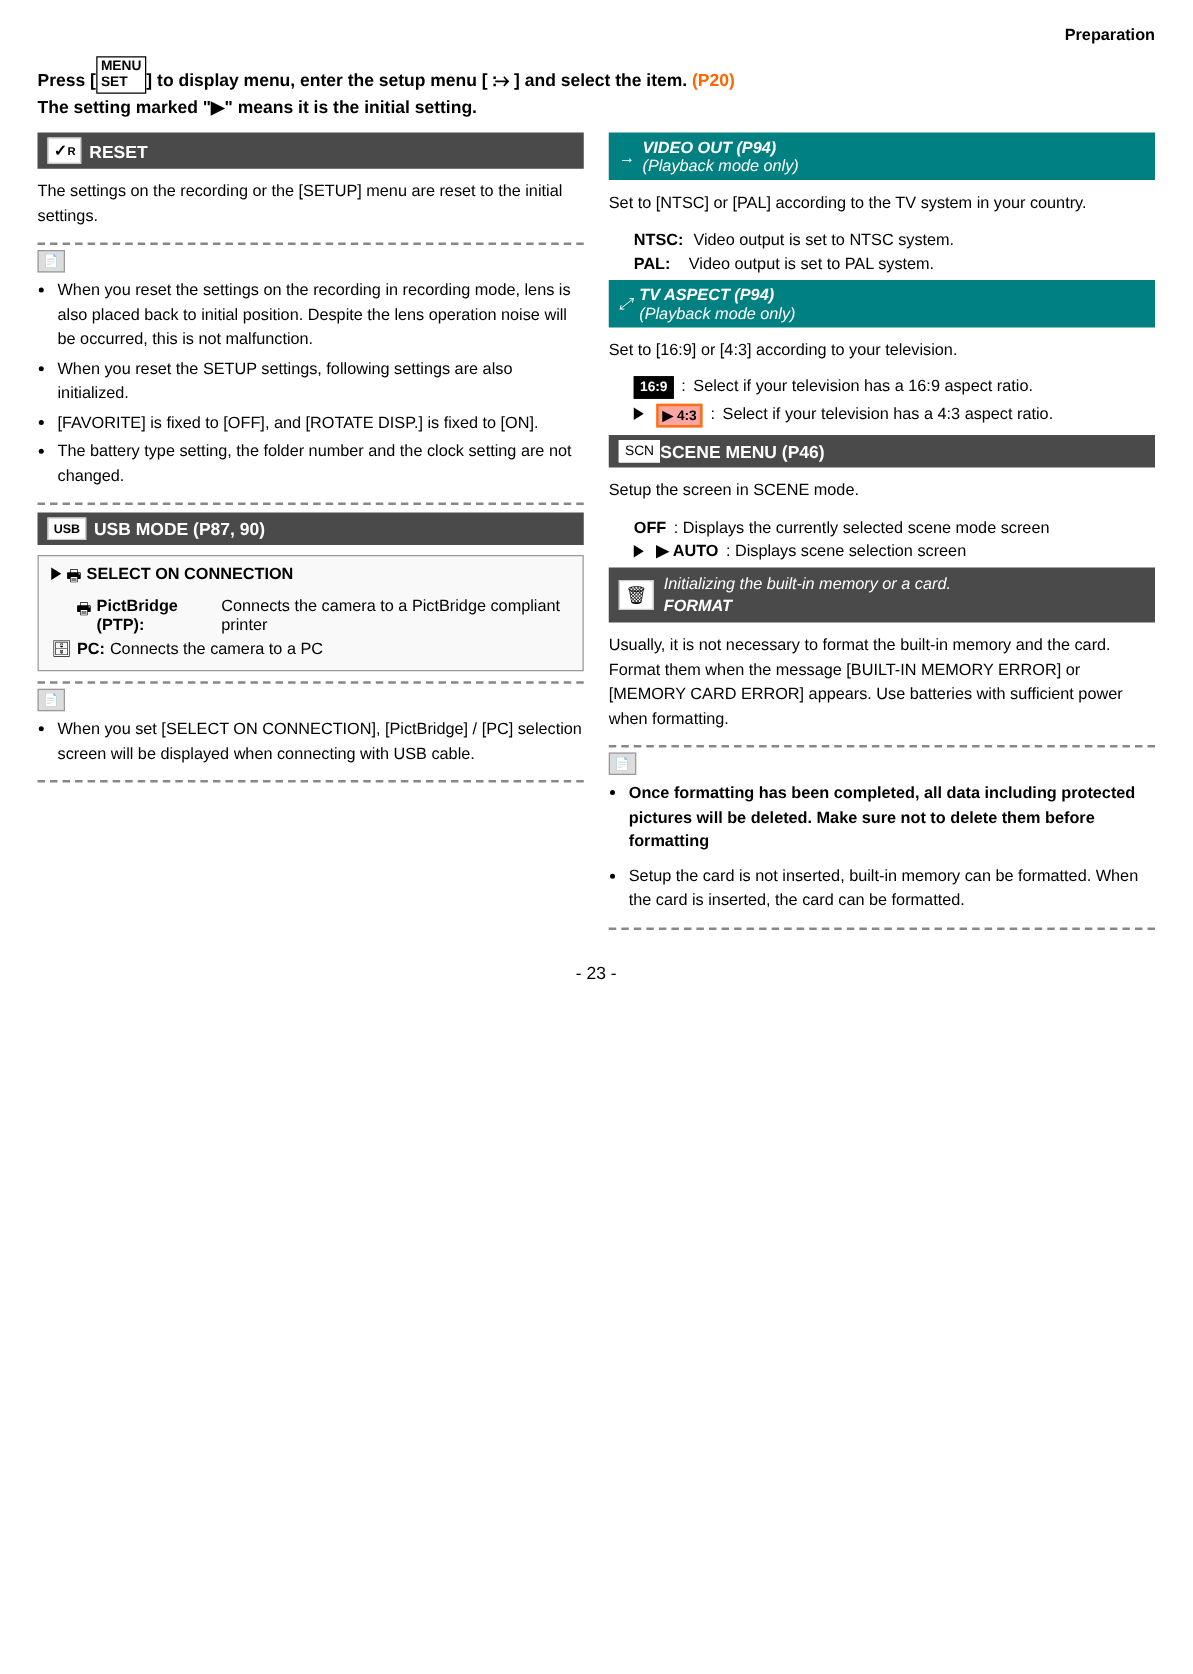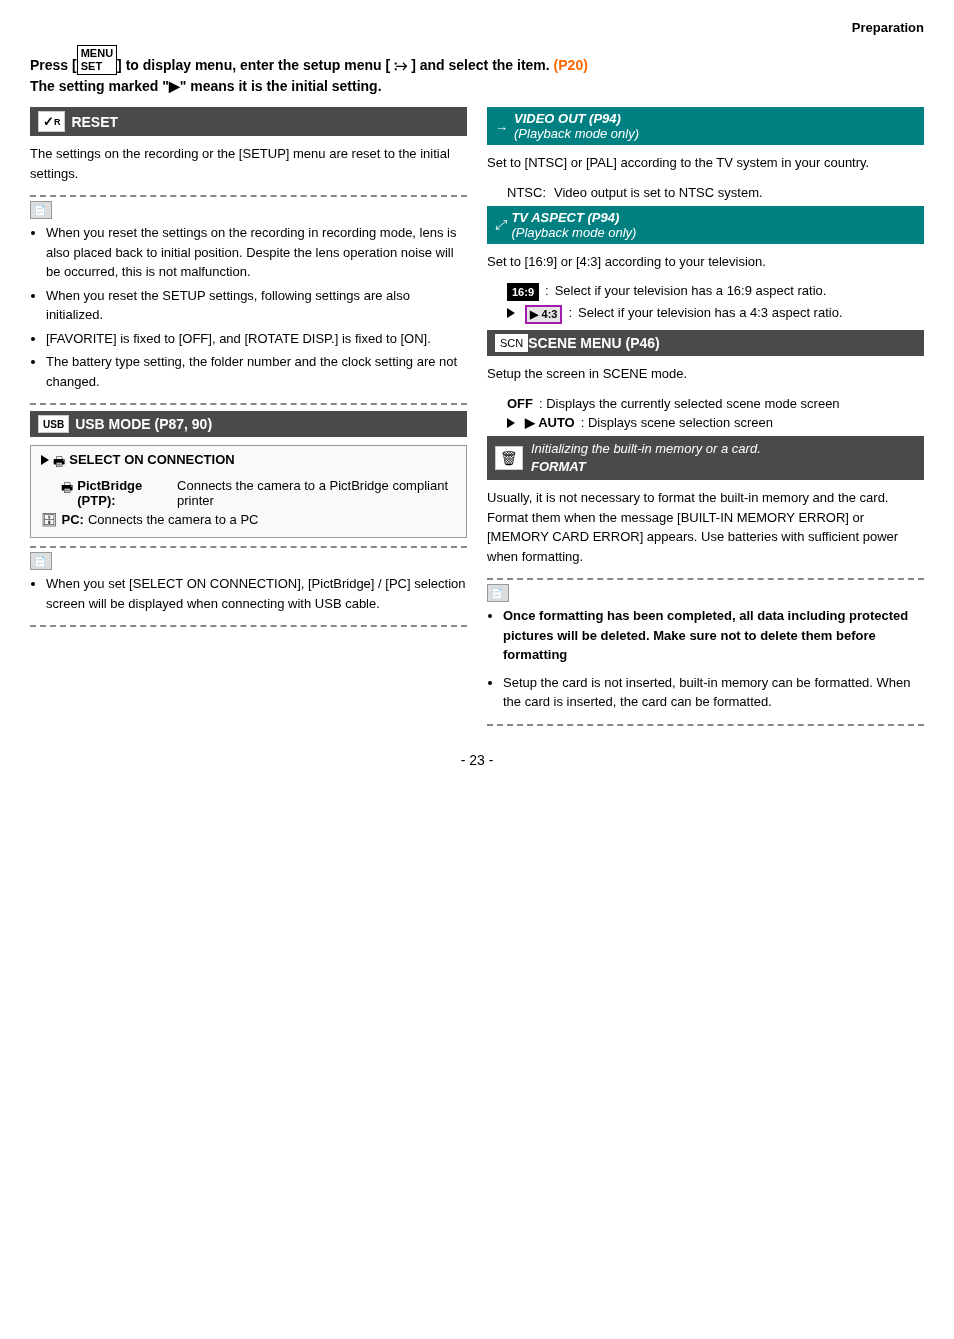--- a/index.html
+++ b/index.html
@@ -199,21 +199,21 @@
     .ntsc-pal-table {
       margin: 6px 0 6px 20px;
     }
     .ntsc-row {
       display: flex;
       gap: 8px;
       margin-bottom: 4px;
       align-items: flex-start;
     }
     .ntsc-label {
-      font-weight: normal;
+      font-weight: bold;
       min-width: 36px;
       flex-shrink: 0;
     }
     .scn-badge {
       display: inline-block;
       border: 2px solid #fff;
       padding: 1px 3px;
       font-size: 11px;
       font-weight: normal;
       background: #fff;
@@ -312,41 +312,45 @@
       </span>
     </div>
     <div class="section-body">
       <p>Set to [NTSC] or [PAL] according to the TV system in your country.</p>
     </div>
     <div class="ntsc-pal-table">
       <div class="ntsc-row">
         <span class="ntsc-label">NTSC:</span>
         <span>Video output is set to NTSC system.</span>
       </div>
+      <div class="ntsc-row">
+        <span class="ntsc-label">PAL:</span>
+        <span>Video output is set to PAL system.</span>
+      </div>
     </div>
 
     <div class="section-header-teal">
       <span class="icon-box" style="font-size:13px;">⤢</span>
       <span style="font-style:italic;">
         <strong>TV ASPECT (P94)</strong><br>
         <em>(Playback mode only)</em>
       </span>
     </div>
     <div class="section-body">
       <p>Set to [16:9] or [4:3] according to your television.</p>
     </div>
     <div class="aspect-table">
       <div class="aspect-row">
         <span class="aspect-badge">16:9</span>
         <span>:</span>
         <span>Select if your television has a 16:9 aspect ratio.</span>
       </div>
       <div class="aspect-row">
         <span class="triangle"></span>
-        <span class="aspect-badge-white" style="border:2px solid #a21caf; padding:1px 3px; font-size:11px; font-weight:bold; background:#e5e5e5; color:#000;">▶ 4:3</span>
+        <span class="aspect-badge-white" style="border:2px solid #f97316; padding:1px 3px; font-size:11px; font-weight:bold; background:#fca5a5; color:#000;">▶ 4:3</span>
         <span>:</span>
         <span>Select if your television has a 4:3 aspect ratio.</span>
       </div>
     </div>
 
     <div class="section-header">
       <span class="scn-badge">SCN</span>
       <span>SCENE MENU (P46)</span>
     </div>
     <div class="section-body">

